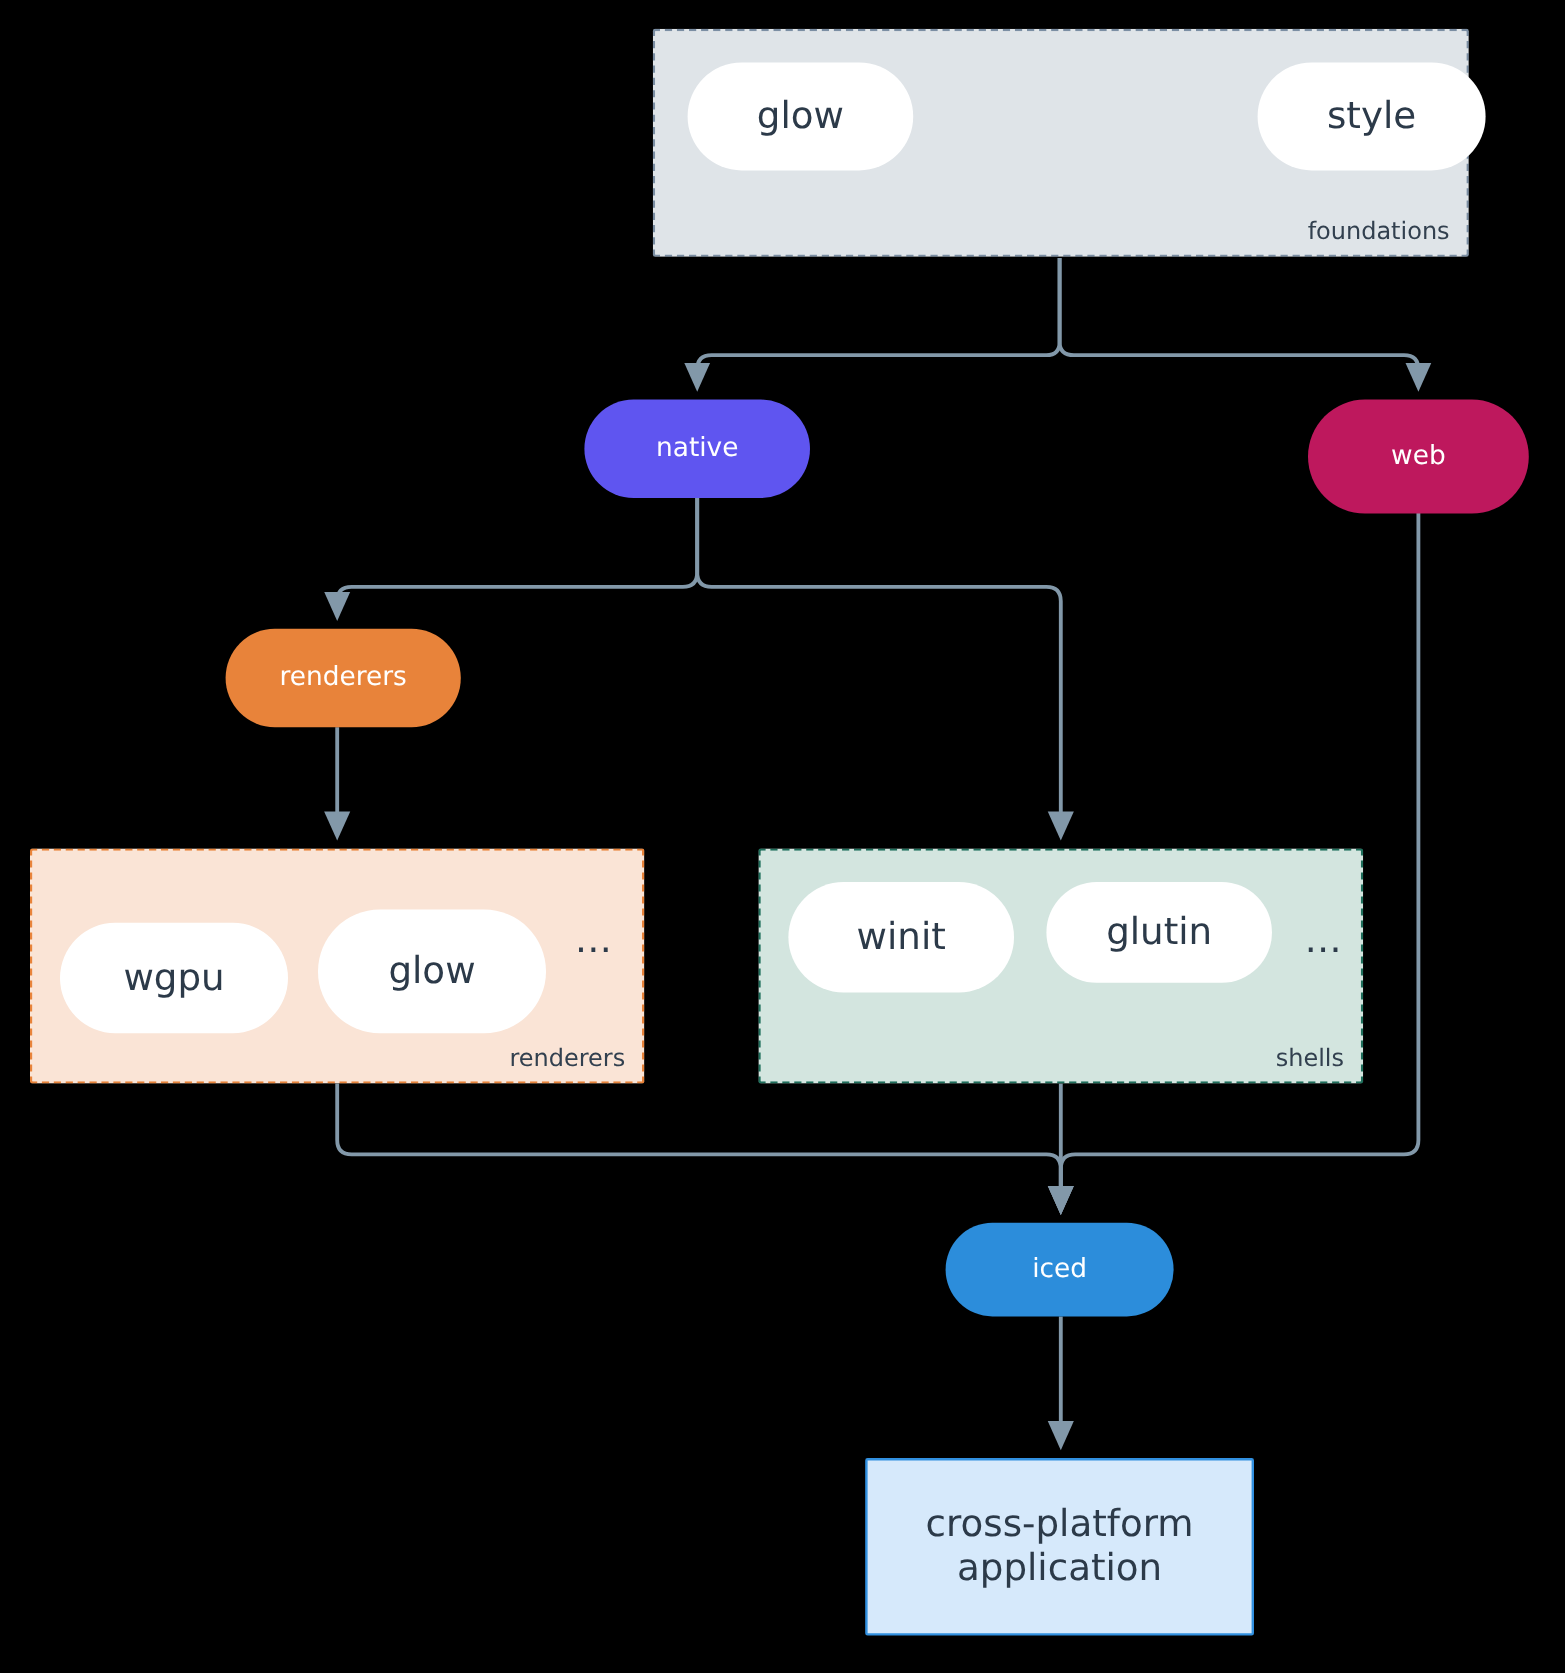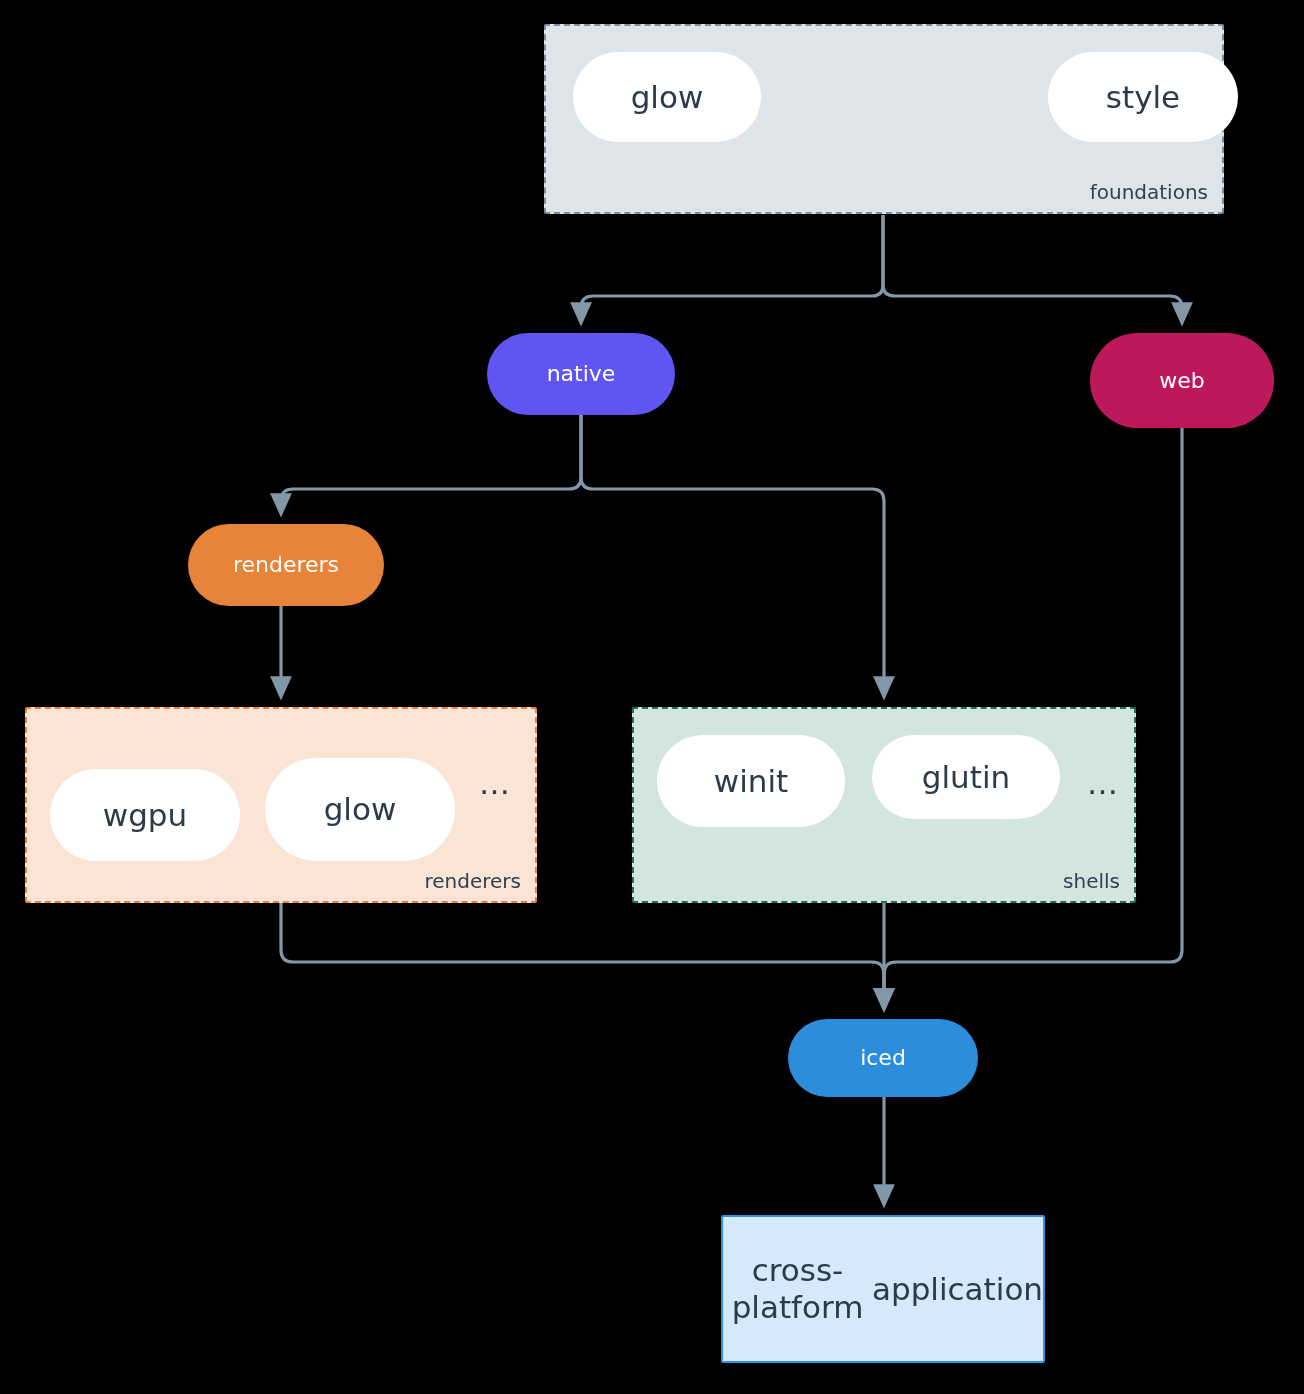--- a/index.html
+++ b/index.html
@@ -161,18 +161,18 @@
   <div class="ellipsis" style="left:1078px; top:760px; width:50px; height:46px;">
     <span>…</span>
   </div>
 
   <div class="node pill-solid" style="left:788px; top:1019px; width:190px; height:78px; background:#2c8ddb;">
     <span>iced</span>
   </div>
 
   <div class="node rect-node" style="left:721px; top:1215px; width:324px; height:148px;
               background:#d6e9fb; border:2px solid #3190e0; color:#2c3a49;
-              flex-direction:row;">
+              flex-direction:column;">
     <span>cross-platform</span>
     <span>application</span>
   </div>
 
 </div>
 
 </body></html>

